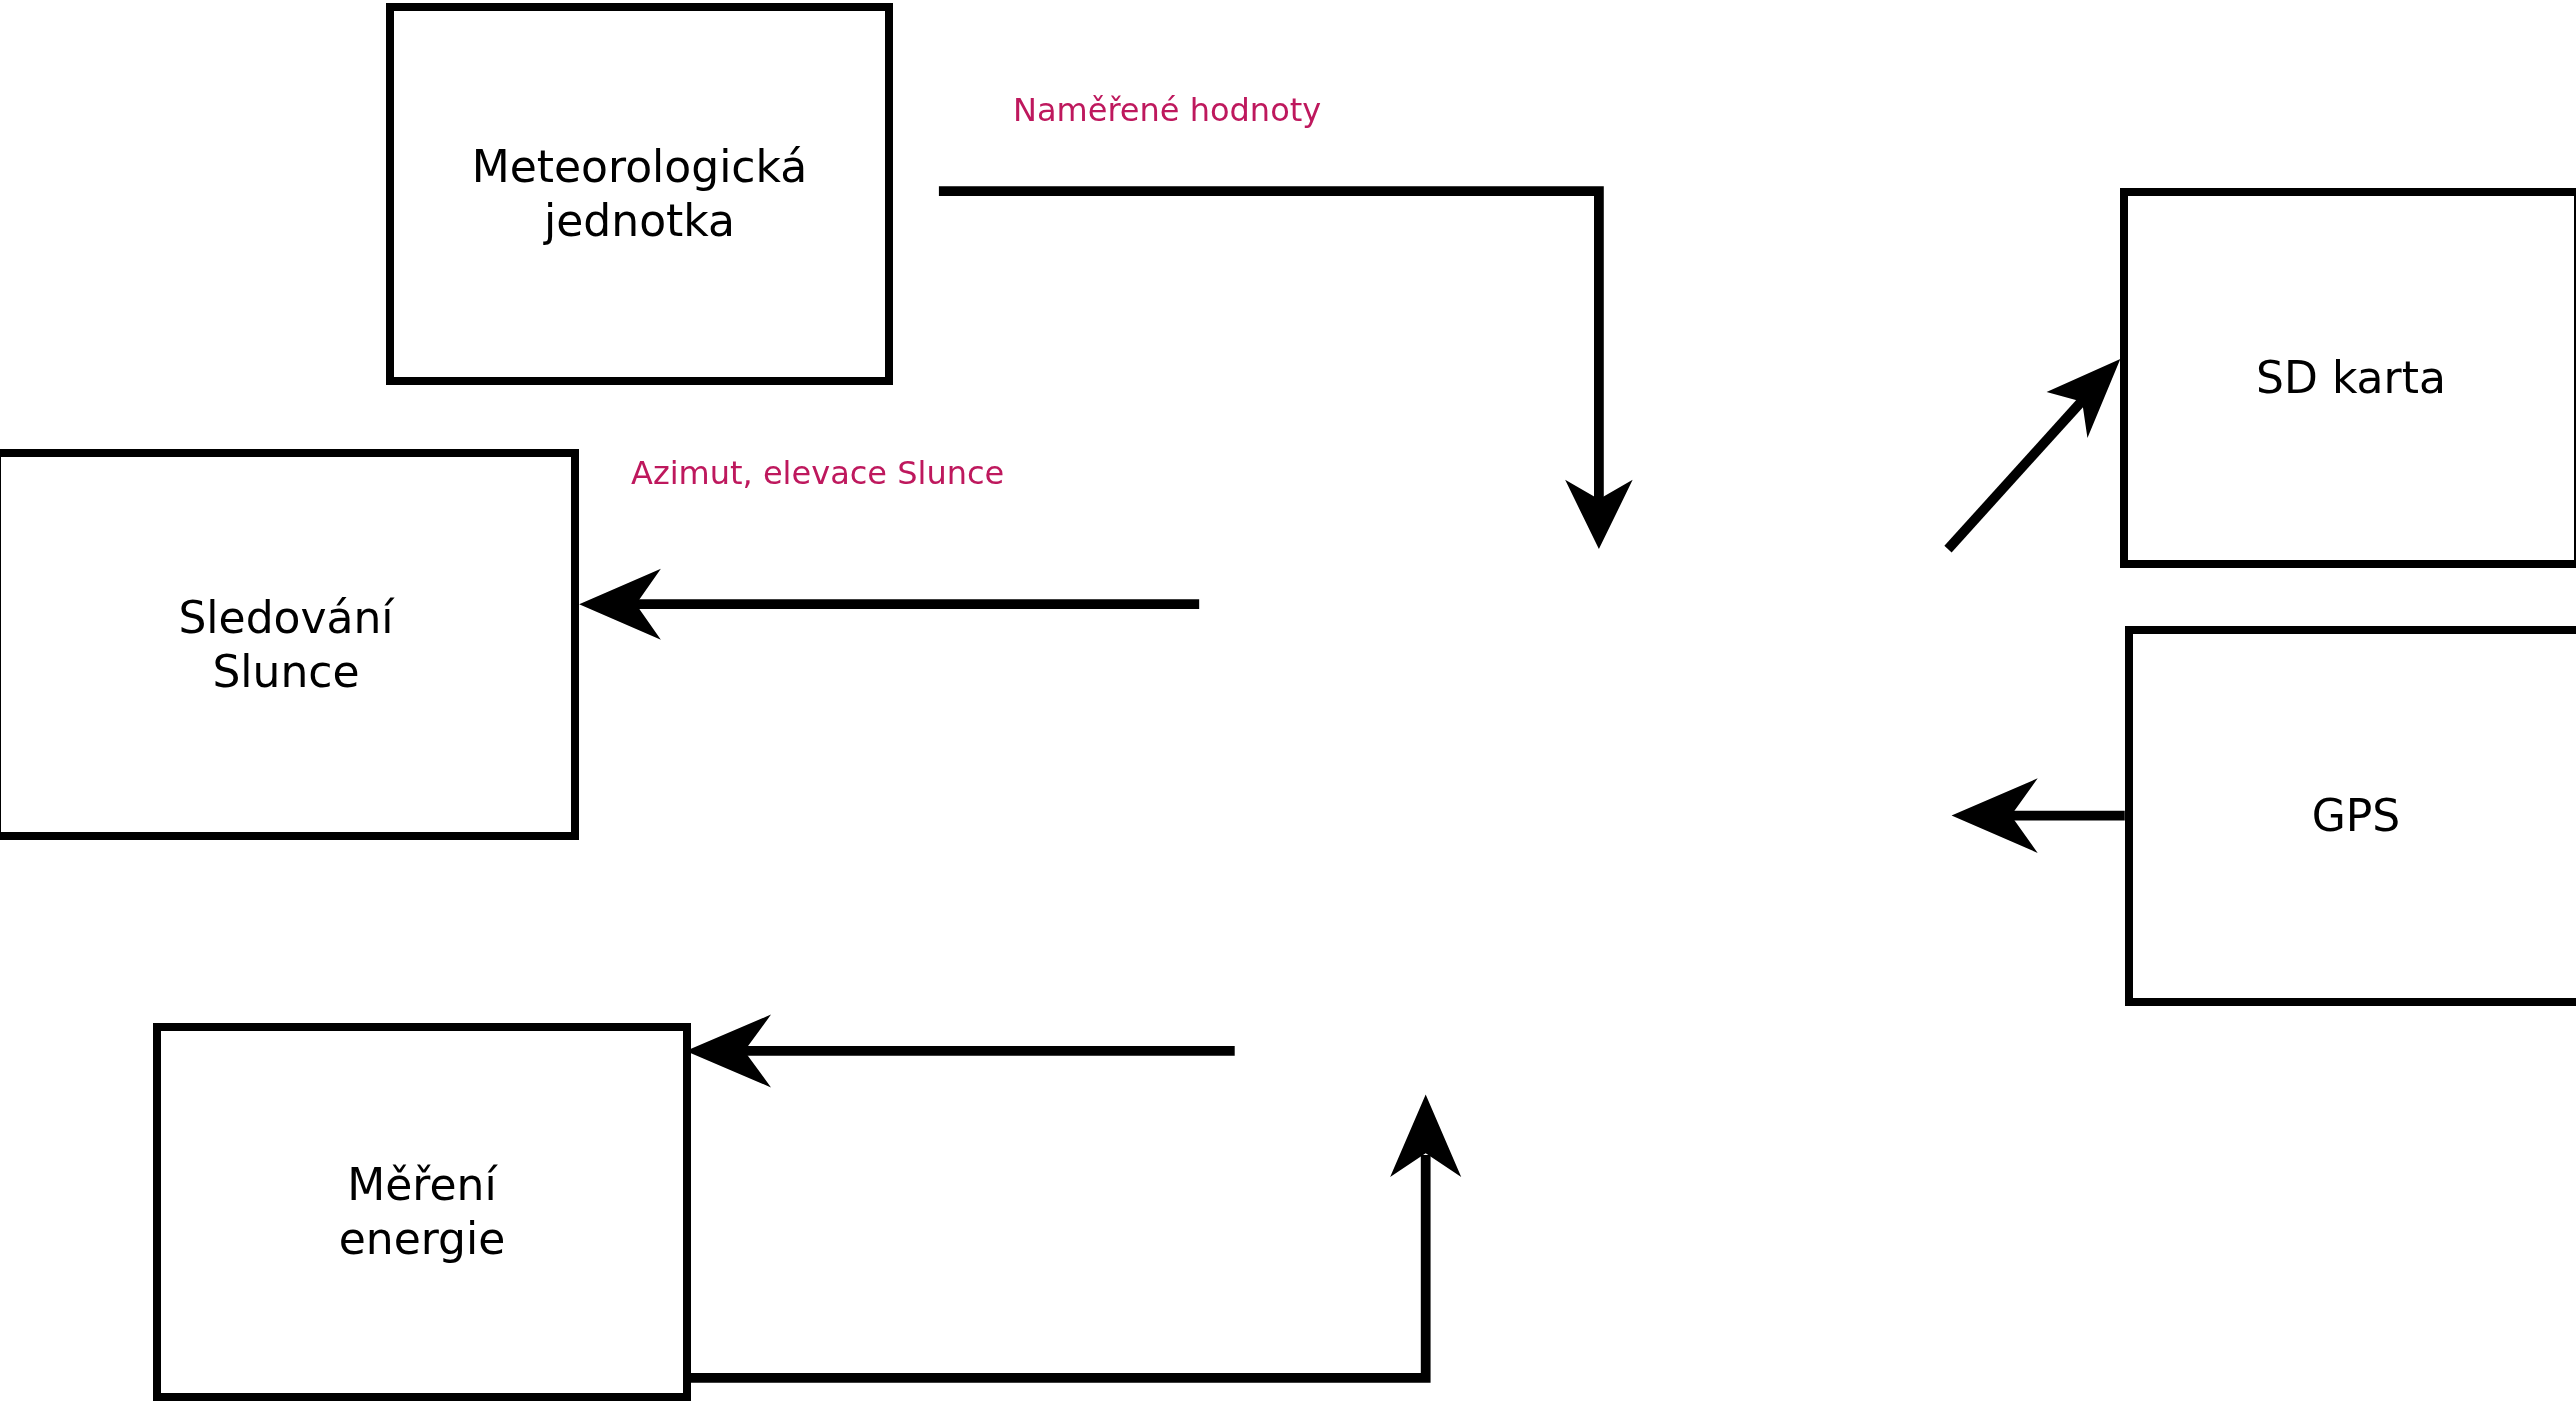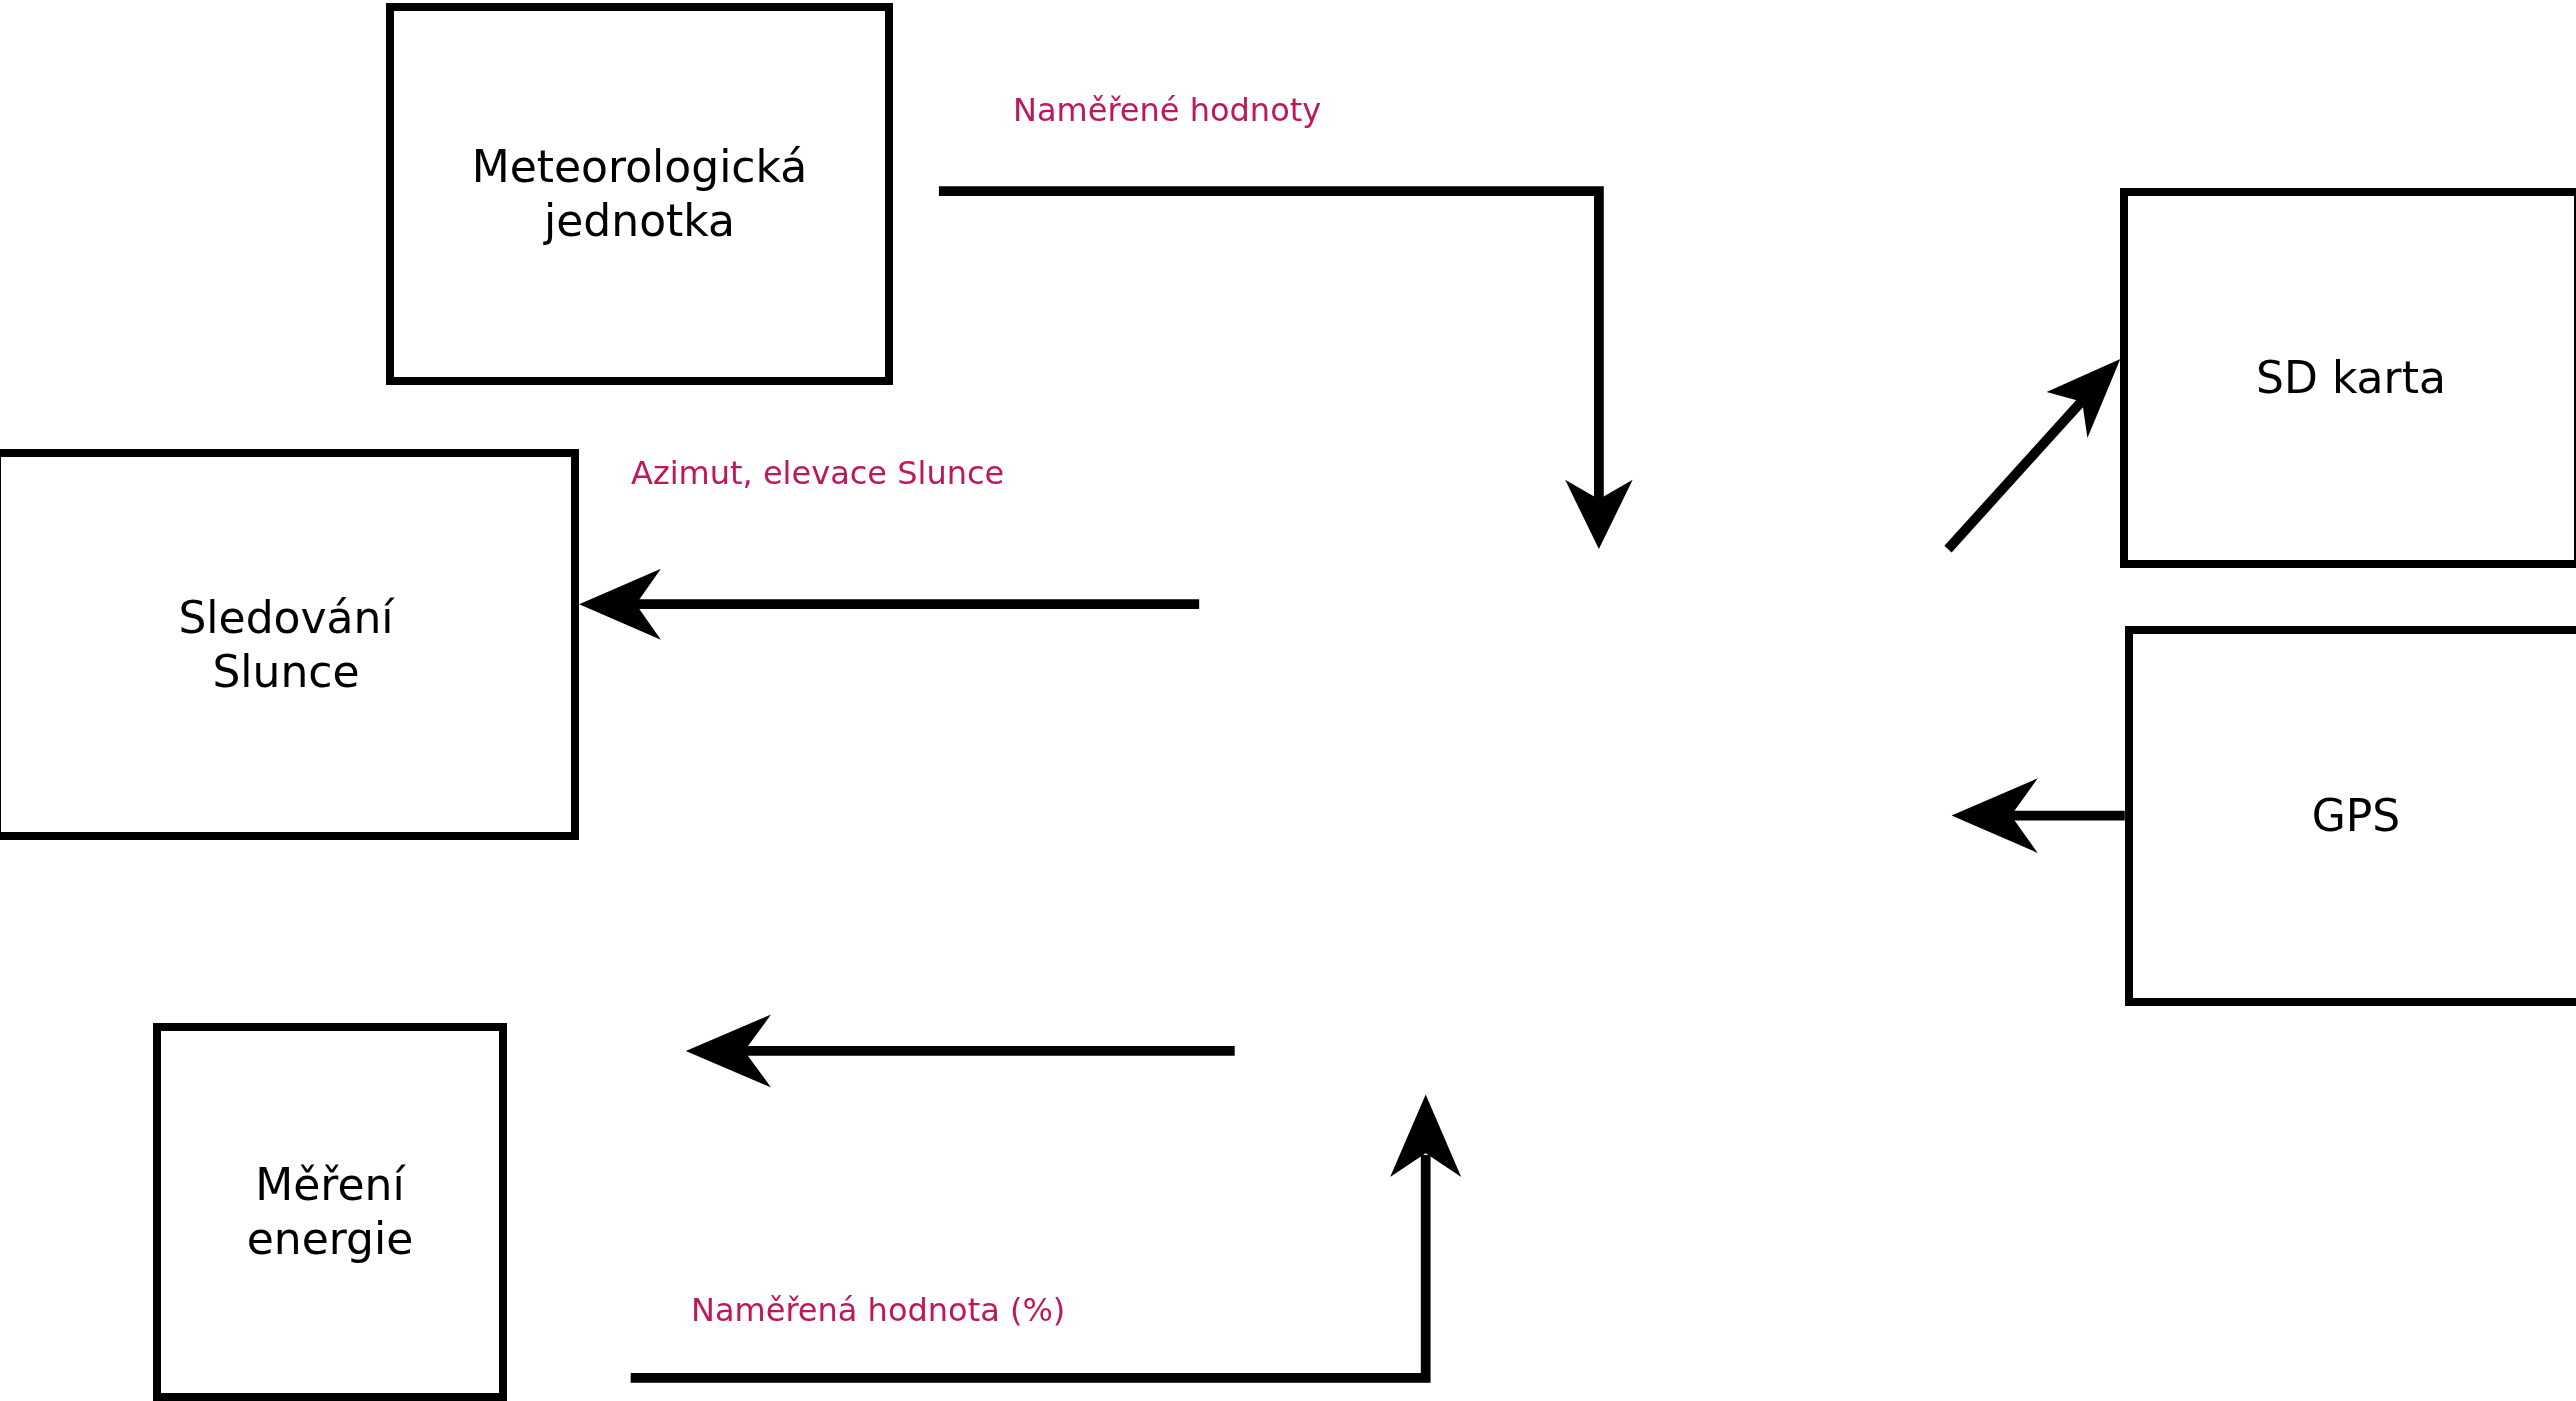--- a/index.html
+++ b/index.html
@@ -88,35 +88,34 @@
   <div class="node-box" style="left:386px; top:2.7px; width:507px; height:382px;">
     <span>Meteorologická
 jednotka</span>
   </div>
 
   <div class="node-box" style="left:-7px; top:449px; width:586px; height:391px;">
     <span>Sledování
 Slunce</span>
   </div>
 
-  <div class="node-box" style="left:153px; top:1023px; width:354px; height:378px;justify-content:center;">
+  <div class="node-box" style="left:153px; top:1023px; width:538px; height:378px;justify-content:center;">
     <span>Měření
 energie</span>
   </div>
 
 
   <div class="node-box" style="left:2120px; top:188px; width:462px; height:380px;">
     <span>SD karta</span>
   </div>
 
   <div class="node-box" style="left:2125px; top:626px; width:462px; height:380px;">
     <span>GPS</span>
   </div>
 
   <div class="edge-label" style="left:1013px; top:91px;">Naměřené hodnoty</div>
 
   <div class="edge-label" style="left:631px; top:454px;">Azimut, elevace Slunce</div>
 
 
-  <div class="edge-label" style="left:691px; top:1291px;">Naměřená hodnota (%)</div>
 
 </div>
 
 
 </body></html>

